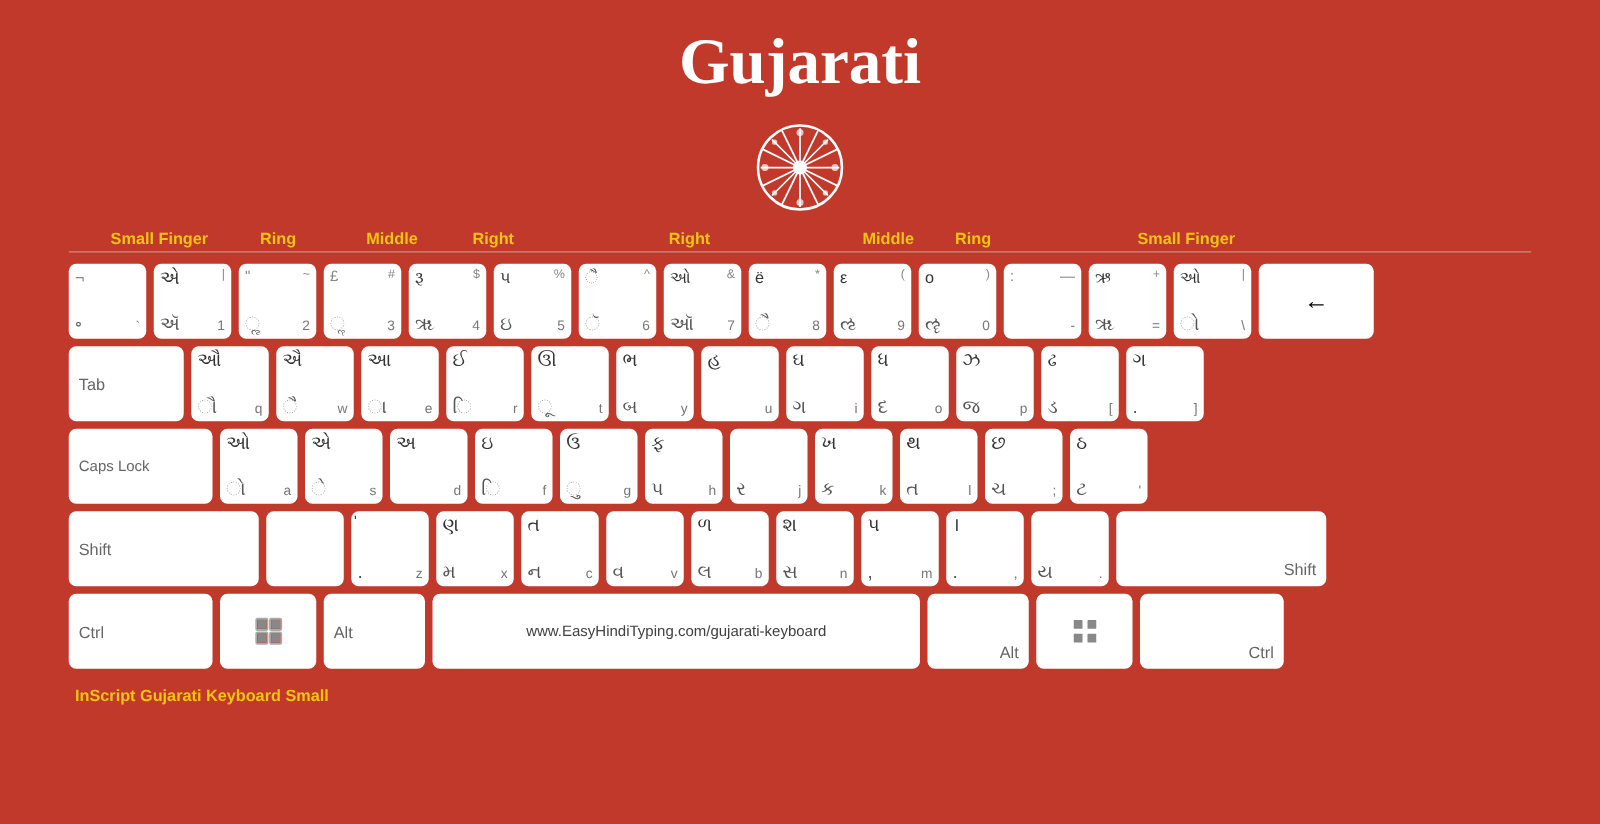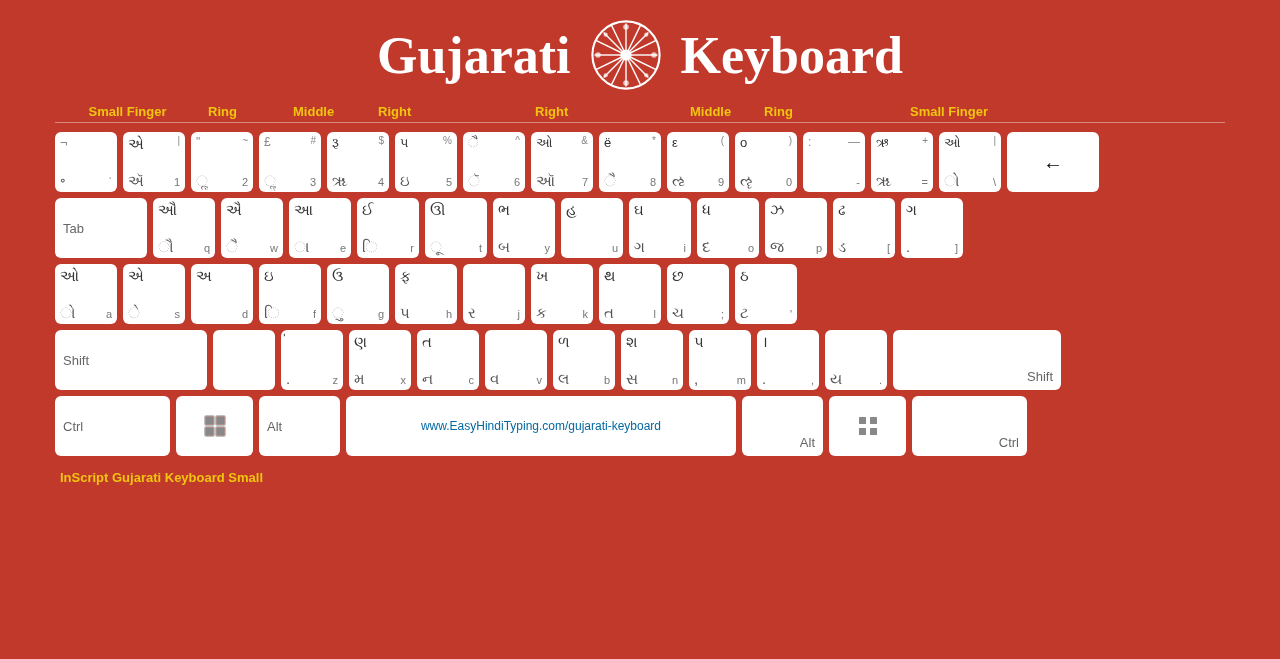--- a/index.html
+++ b/index.html
@@ -12,20 +12,21 @@
       position: relative;
     }
 
     .title-bar {
       text-align: center;
       padding: 20px 0 10px 0;
       display: flex;
       align-items: center;
       justify-content: center;
       gap: 20px;
+      flex-direction: column;
     }
 
     .title-text {
       color: white;
       font-size: 52px;
       font-weight: bold;
       font-family: Georgia, serif;
     }
 
     .ashoka-wheel {
@@ -160,21 +161,20 @@
       <circle cx="50" cy="10" r="4"></circle>
       <circle cx="50" cy="90" r="4"></circle>
       <circle cx="10" cy="50" r="4"></circle>
       <circle cx="90" cy="50" r="4"></circle>
       <circle cx="21" cy="21" r="3"></circle>
       <circle cx="79" cy="79" r="3"></circle>
       <circle cx="79" cy="21" r="3"></circle>
       <circle cx="21" cy="79" r="3"></circle>
     </g>
   </svg>
-  <span class="title-text">Keyboard</span>
 </div>
 
 <div class="finger-section" style="position:relative; height:30px; margin-bottom:2px;">
   <span class="finger-label fl-sf-left" style="position:absolute; left:55px; color:#f1c40f; font-size:13px; font-weight:bold;">Small Finger</span>
   <span class="finger-label" style="position:absolute; left:208px; color:#f1c40f; font-size:13px; font-weight:bold;">Ring</span>
   <span class="finger-label" style="position:absolute; left:293px; color:#f1c40f; font-size:13px; font-weight:bold;">Middle</span>
   <span class="finger-label" style="position:absolute; left:378px; color:#f1c40f; font-size:13px; font-weight:bold;">Right</span>
   <span class="finger-label" style="position:absolute; left:535px; color:#f1c40f; font-size:13px; font-weight:bold;">Right</span>
   <span class="finger-label" style="position:absolute; left:690px; color:#f1c40f; font-size:13px; font-weight:bold;">Middle</span>
   <span class="finger-label" style="position:absolute; left:764px; color:#f1c40f; font-size:13px; font-weight:bold;">Ring</span>
@@ -466,20 +466,23 @@
         </div>
       <div class="key-bottom">
           <span style="font-size:15px;">.</span>
           <span class="key-english">]</span>
         </div>
     </div>
 
   </div>
 
   <div class="key-row">
+    <div class="key w-caps" style="width:115px; justify-content:flex-end; align-items:flex-start; padding:6px 8px;">
+      <span class="key-label" style="font-size:12px; color:#666;">Caps Lock</span>
+    </div>
 
     <div class="key" style="width:62px;">
       <div class="key-top">
           <span style="font-size:15px;">ઓ</span>
         </div>
       <div class="key-bottom">
           <span style="font-size:15px;">ો</span>
           <span class="key-english">a</span>
         </div>
     </div>
@@ -708,21 +711,21 @@
         <rect x="14" y="3" width="7" height="7" fill="#888" rx="0.5"></rect>
         <rect x="3" y="14" width="7" height="7" fill="#888" rx="0.5"></rect>
         <rect x="14" y="14" width="7" height="7" fill="#888" rx="0.5"></rect>
       </svg>
     </div>
     <div class="key w-alt" style="width:81px; justify-content:flex-end; align-items:flex-start; padding:6px 8px;">
       <span class="key-label" style="font-size:13px; color:#666;">Alt</span>
     </div>
 
     <div class="key w-space" style="width:390px; justify-content:center; align-items:center;">
-      <span style="font-size:12px; color:#0369a1;">www.EasyHindiTyping.com/gujarati-keyboard</span>
+      <span style="font-size:12px; color:#404040;">www.EasyHindiTyping.com/gujarati-keyboard</span>
     </div>
     <div class="key w-alt" style="width:81px; justify-content:flex-end; align-items:flex-end; padding:6px 8px;">
       <span style="font-size:13px; color:#666;">Alt</span>
     </div>
     <div class="key w-win" style="width:77px; justify-content:center; align-items:center;">
       <svg width="24" height="24" viewBox="0 0 24 24">
         <rect x="3" y="3" width="7" height="7" fill="#888" rx="0.5"></rect>
         <rect x="14" y="3" width="7" height="7" fill="#888" rx="0.5"></rect>
         <rect x="3" y="14" width="7" height="7" fill="#888" rx="0.5"></rect>
         <rect x="14" y="14" width="7" height="7" fill="#888" rx="0.5"></rect>

